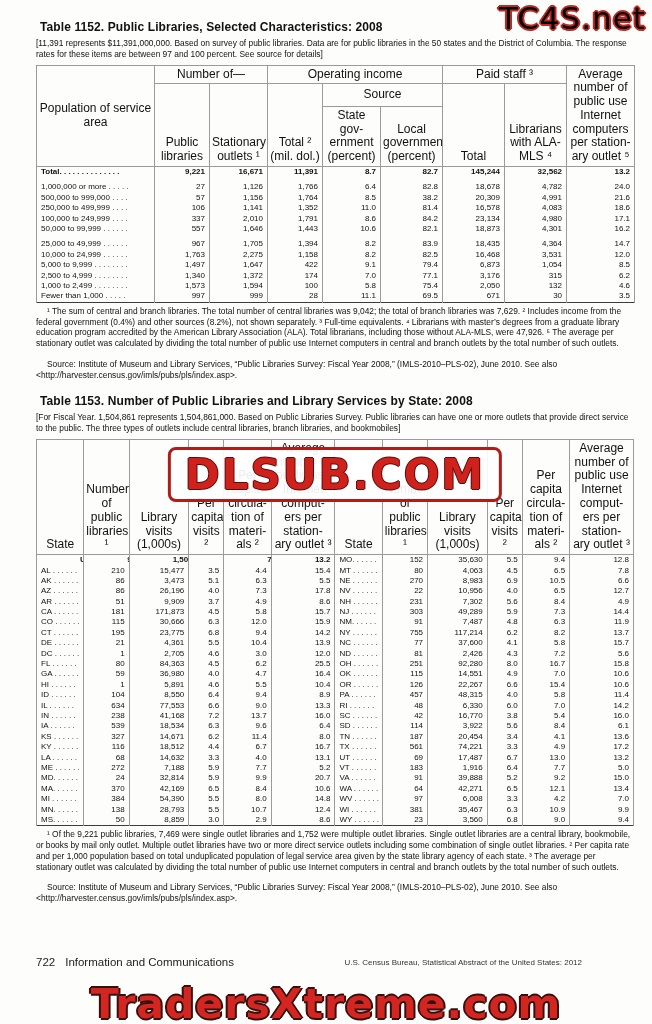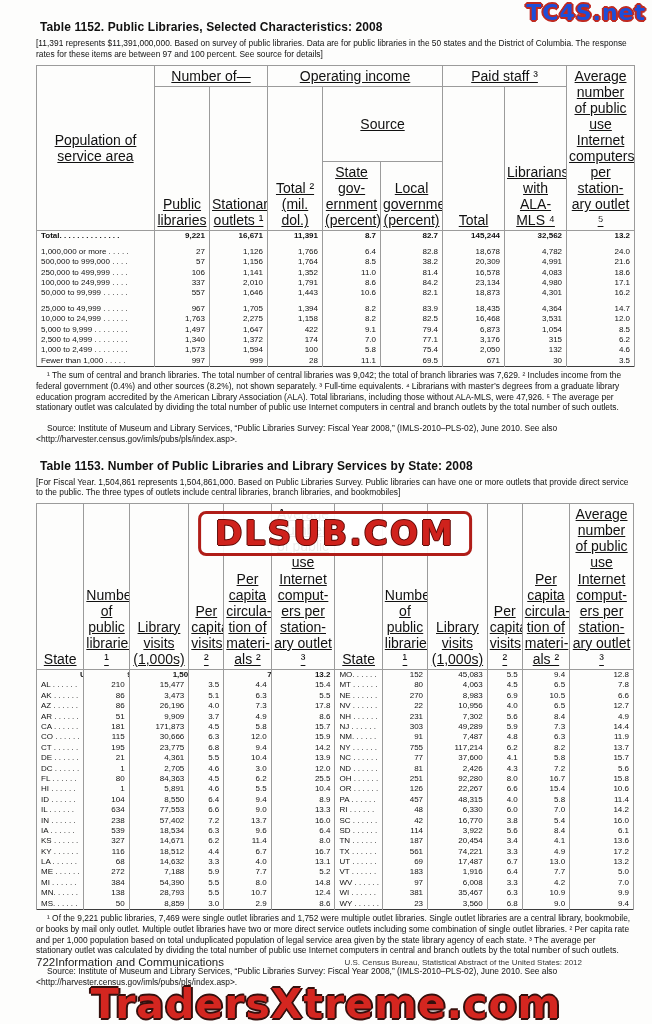--- a/index.html
+++ b/index.html
@@ -14,67 +14,66 @@
   .note { font-size:8.4px; line-height:1.28; margin:0 0 5px; }
   .fn { font-size:8.4px; line-height:1.28; margin:3px 0 0; text-indent:11px; }
   .src { margin-top:10px; }
 
   table.datatable {
     border-collapse:collapse; width:100%; table-layout:fixed;
     border:1.5px solid #3c3c3c; font-size:8px; margin:2px 0 2px;
   }
   table.datatable thead { border-bottom:1.5px solid #3c3c3c; }
   table.datatable th {
-    font-weight:normal; font-size:14px; line-height:1.15;
+    font-weight:normal; font-size:12px; line-height:1.15;
     border:1px solid #9b9b9b; padding:2px 2px; text-align:center; vertical-align:bottom;
     overflow:hidden;
-    text-decoration:underline;
   }
   table.datatable th.grp { vertical-align:middle; }
   table.datatable th.stub-h { vertical-align:middle; }
   table.datatable td {
     border-left:1px solid #9b9b9b; border-right:1px solid #9b9b9b;
     padding:0 4px; line-height:1.3; overflow:hidden; white-space:nowrap;
   }
   .t1153 td { line-height:1.35; }
   td.num { text-align:right; }
   td.stub { text-align:left; }
   tr.total-row td { font-weight:bold; }
   tr.us-row td:nth-child(-n+6) { font-weight:bold;padding-left:43px; }
   tr.spacer td { height:5px; padding:0; font-size:1px; }
   .t1153 td:nth-child(7), .t1153 thead th:nth-child(7) { border-left:1.5px solid #3c3c3c;margin-left:34px; }
 
   .t1153-wrap { position:relative; }
 
   .wm-top {
     position:absolute; top:0px; right:6px; z-index:5;
-    font-family:"DejaVu Sans", sans-serif; font-weight:bold; font-size:22px; letter-spacing:1px;
-    color:#1d4ed8;
+    font-family:"DejaVu Sans", sans-serif; font-weight:normal; font-size:31px; letter-spacing:1px;
+    color:#000000;
     text-shadow:-2px 0 #bf2a22, 2px 0 #bf2a22, 0 -2px #bf2a22, 0 2px #bf2a22,
                 -1px -1px #bf2a22, 1px -1px #bf2a22, -1px 1px #bf2a22, 1px 1px #bf2a22;
     white-space:nowrap;
   }
   .wm-mid {
     position:absolute; top:8px; left:50%; transform:translateX(-50%); z-index:5;
-    font-family:"DejaVu Sans", sans-serif; font-weight:bold; font-size:33px; letter-spacing:2px;
+    font-family:"DejaVu Sans", sans-serif; font-weight:bold; font-size:42px; letter-spacing:2px;
     color:#cf221c; background:rgba(255,255,255,.92);
     border:3px solid #b01d18; border-radius:8px; padding:0 14px;
     text-shadow:-1px 0 #5e0a07, 1px 0 #5e0a07, 0 -1px #5e0a07, 0 1px #5e0a07;
     white-space:nowrap;
   }
   .wm-bottom {
     position:absolute; bottom:-4px; left:50%; transform:translateX(-50%); z-index:5;
     font-family:"DejaVu Sans", sans-serif; font-weight:bold; font-size:41px; letter-spacing:1px;
     color:#d42620;
     text-shadow:-2px 0 #35100e, 2px 0 #35100e, 0 -2px #35100e, 0 2px #35100e,
                 -1px -1px #35100e, 1px 1px #35100e;
     white-space:nowrap;
   }
   .footer-left { position:absolute; left:36px; bottom:56px; font-size:11.5px; color:#222; }
-  .footer-left .pgnum { }
+  .footer-left .pgnum { margin-right:10px; }
   .footer-right { position:absolute; right:70px; bottom:57px; font-size:8px; color:#333; }
 </style>
 </head>
 <body>
 
 <div class="page">
 
   <div class="wm-top">TC4S.net</div>
 
   <section>
@@ -316,21 +315,21 @@
         <tbody>
             <tr class="us-row">
               <td class="stub">U.S. . . . . .</td>
               <td class="num">9,221</td>
               <td class="num">1,504,861</td>
               <td class="num">5.1</td>
               <td class="num">7.7</td>
               <td class="num">13.2</td>
               <td class="stub">MO. . . . . .</td>
               <td class="num">152</td>
-              <td class="num">45,083</td>
+              <td class="num">35,630</td>
               <td class="num">5.5</td>
               <td class="num">9.4</td>
               <td class="num">12.8</td>
             </tr>
             <tr>
               <td class="stub">AL . . . . . .</td>
               <td class="num">210</td>
               <td class="num">15,477</td>
               <td class="num">3.5</td>
               <td class="num">4.4</td>
@@ -462,20 +461,34 @@
               <td class="num">6.2</td>
               <td class="num">25.5</td>
               <td class="stub">OH . . . . . .</td>
               <td class="num">251</td>
               <td class="num">92,280</td>
               <td class="num">8.0</td>
               <td class="num">16.7</td>
               <td class="num">15.8</td>
             </tr>
             <tr>
+              <td class="stub">GA . . . . . .</td>
+              <td class="num">59</td>
+              <td class="num">36,980</td>
+              <td class="num">4.0</td>
+              <td class="num">4.7</td>
+              <td class="num">16.4</td>
+              <td class="stub">OK . . . . . .</td>
+              <td class="num">115</td>
+              <td class="num">14,551</td>
+              <td class="num">4.9</td>
+              <td class="num">7.0</td>
+              <td class="num">10.6</td>
+            </tr>
+            <tr>
               <td class="stub">HI . . . . . .</td>
               <td class="num">1</td>
               <td class="num">5,891</td>
               <td class="num">4.6</td>
               <td class="num">5.5</td>
               <td class="num">10.4</td>
               <td class="stub">OR . . . . . .</td>
               <td class="num">126</td>
               <td class="num">22,267</td>
               <td class="num">6.6</td>
@@ -506,21 +519,21 @@
               <td class="stub">RI . . . . . .</td>
               <td class="num">48</td>
               <td class="num">6,330</td>
               <td class="num">6.0</td>
               <td class="num">7.0</td>
               <td class="num">14.2</td>
             </tr>
             <tr>
               <td class="stub">IN . . . . . .</td>
               <td class="num">238</td>
-              <td class="num">57,402</td>
+              <td class="num">41,168</td>
               <td class="num">7.2</td>
               <td class="num">13.7</td>
               <td class="num">16.0</td>
               <td class="stub">SC . . . . . .</td>
               <td class="num">42</td>
               <td class="num">16,770</td>
               <td class="num">3.8</td>
               <td class="num">5.4</td>
               <td class="num">16.0</td>
             </tr>
@@ -588,20 +601,48 @@
               <td class="num">7.7</td>
               <td class="num">5.2</td>
               <td class="stub">VT . . . . . .</td>
               <td class="num">183</td>
               <td class="num">1,916</td>
               <td class="num">6.4</td>
               <td class="num">7.7</td>
               <td class="num">5.0</td>
             </tr>
             <tr>
+              <td class="stub">MD. . . . . .</td>
+              <td class="num">24</td>
+              <td class="num">32,814</td>
+              <td class="num">5.9</td>
+              <td class="num">9.9</td>
+              <td class="num">20.7</td>
+              <td class="stub">VA . . . . . .</td>
+              <td class="num">91</td>
+              <td class="num">39,888</td>
+              <td class="num">5.2</td>
+              <td class="num">9.2</td>
+              <td class="num">15.0</td>
+            </tr>
+            <tr>
+              <td class="stub">MA. . . . . .</td>
+              <td class="num">370</td>
+              <td class="num">42,169</td>
+              <td class="num">6.5</td>
+              <td class="num">8.4</td>
+              <td class="num">10.6</td>
+              <td class="stub">WA . . . . . .</td>
+              <td class="num">64</td>
+              <td class="num">42,271</td>
+              <td class="num">6.5</td>
+              <td class="num">12.1</td>
+              <td class="num">13.4</td>
+            </tr>
+            <tr>
               <td class="stub">MI . . . . . .</td>
               <td class="num">384</td>
               <td class="num">54,390</td>
               <td class="num">5.5</td>
               <td class="num">8.0</td>
               <td class="num">14.8</td>
               <td class="stub">WV . . . . . .</td>
               <td class="num">97</td>
               <td class="num">6,008</td>
               <td class="num">3.3</td>

